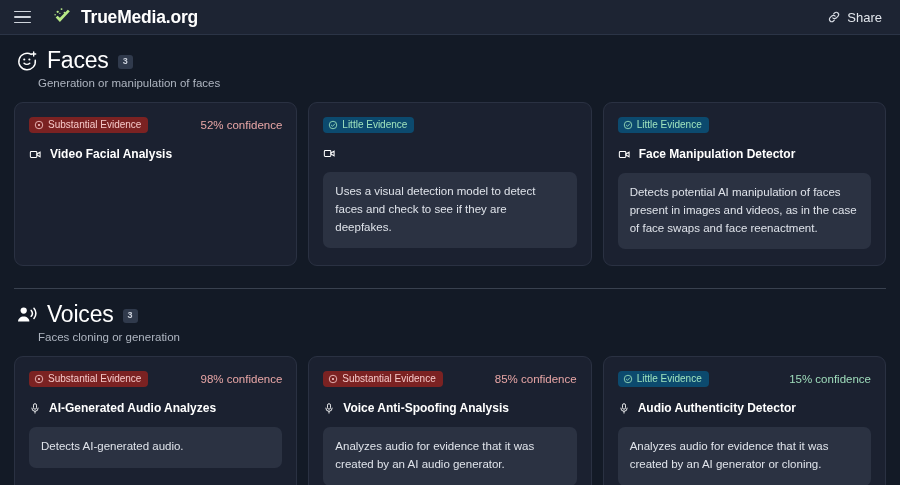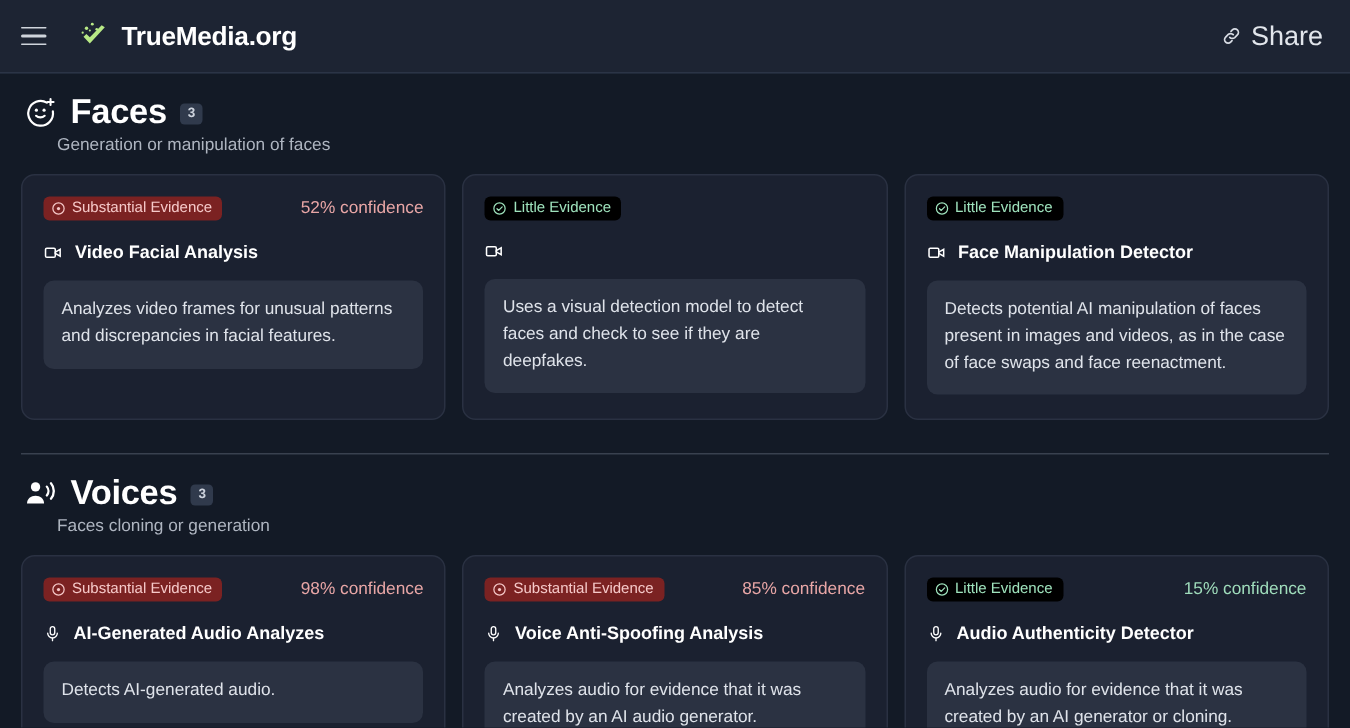--- a/index.html
+++ b/index.html
@@ -11,21 +11,21 @@
     width: 900px;
     height: 485px;
     overflow: hidden;
     font-family: "Liberation Sans", sans-serif;
     color: #e8eaed;
     -webkit-font-smoothing: antialiased;
   }
 
   
   .topbar {
-    height: 49px;
+    height: 35px;
     background: #1d2433;
     border-bottom: 1px solid #2b3446;
     display: flex;
     align-items: center;
     padding: 0 18px 0 14px;
     box-sizing: border-box;
   }
   .hamburger {
     width: 20px;
     height: 20px;
@@ -54,41 +54,41 @@
     font-size: 17.5px;
     font-weight: bold;
     letter-spacing: -0.2px;
     color: #ffffff;
   }
   .spacer { flex: 1 1 auto; }
   .share {
     display: flex;
     align-items: center;
     gap: 6px;
-    font-size: 18px;
+    font-size: 13px;
     color: #e2e6ec;
     cursor: pointer;
   }
   .share svg { display:block; }
 
   
   .page { padding: 0 14px; }
 
   .section { padding-top: 14px; }
 
   .section-head-row {
     display: flex;
     align-items: center;
     gap: 9px;
     padding-left: 2px;
   }
   .section-icon { width: 22px; height: 22px; display:block; flex: 0 0 auto; }
   .section-title {
     font-size: 23px;
-    font-weight: bold;
+    font-weight: normal;
     color: #ffffff;
     letter-spacing: -0.2px;
     line-height: 1;
   }
   .count-badge {
     background: #303a4c;
     color: #cdd3dd;
     font-size: 9px;
     font-weight: bold;
     border-radius: 3px;
@@ -130,21 +130,21 @@
     align-items: center;
     gap: 4px;
     font-size: 10px;
     border-radius: 4px;
     padding: 3px 7px 3px 5px;
     line-height: 1;
     white-space: nowrap;
   }
   .evidence svg { display:block; flex:0 0 auto; }
   .evidence.substantial { background: #7b2222; color: #f6c9c9; }
-  .evidence.little { background: #000000; color: #9fe3bd; justify-content: space-between; }
+  .evidence.little { background: #0c4a6e; color: #9fe3bd; justify-content: space-between; }
   .confidence {
     font-size: 11.5px;
     white-space: nowrap;
   }
   .confidence.substantial { color: #e8a6a6; text-align: center; }
   .confidence.little { color: #9fdcbb; }
 
   .card-title-row {
     display: flex;
     align-items: center;
@@ -233,21 +233,20 @@
           </span>
           <span class="confidence substantial">52% confidence</span>
         </div>
         <div class="card-title-row">
           <svg width="13" height="13" viewBox="0 0 24 24" fill="none" stroke="#ffffff" stroke-width="1.9">
             <rect x="2.5" y="6.5" width="12" height="11" rx="1.6"></rect>
             <path d="M14.5 11.2l6-3.4v8.4l-6-3.4z"></path>
           </svg>
           <span class="card-title">Video Facial Analysis</span>
         </div>
-        <div class="desc">Analyzes video frames for unusual patterns and discrepancies in facial features.</div>
       </div>
 
       <div class="card">
         <div class="card-top">
           <span class="evidence little">
             <svg width="10" height="10" viewBox="0 0 24 24" fill="none" stroke="#9fe3bd" stroke-width="2">
               <circle cx="12" cy="12" r="9"></circle>
                 <path d="M8 12.3l2.8 2.8L16.3 9.4" stroke-linecap="round" stroke-linejoin="round"></path>
             </svg>
             <span>Little Evidence</span>

